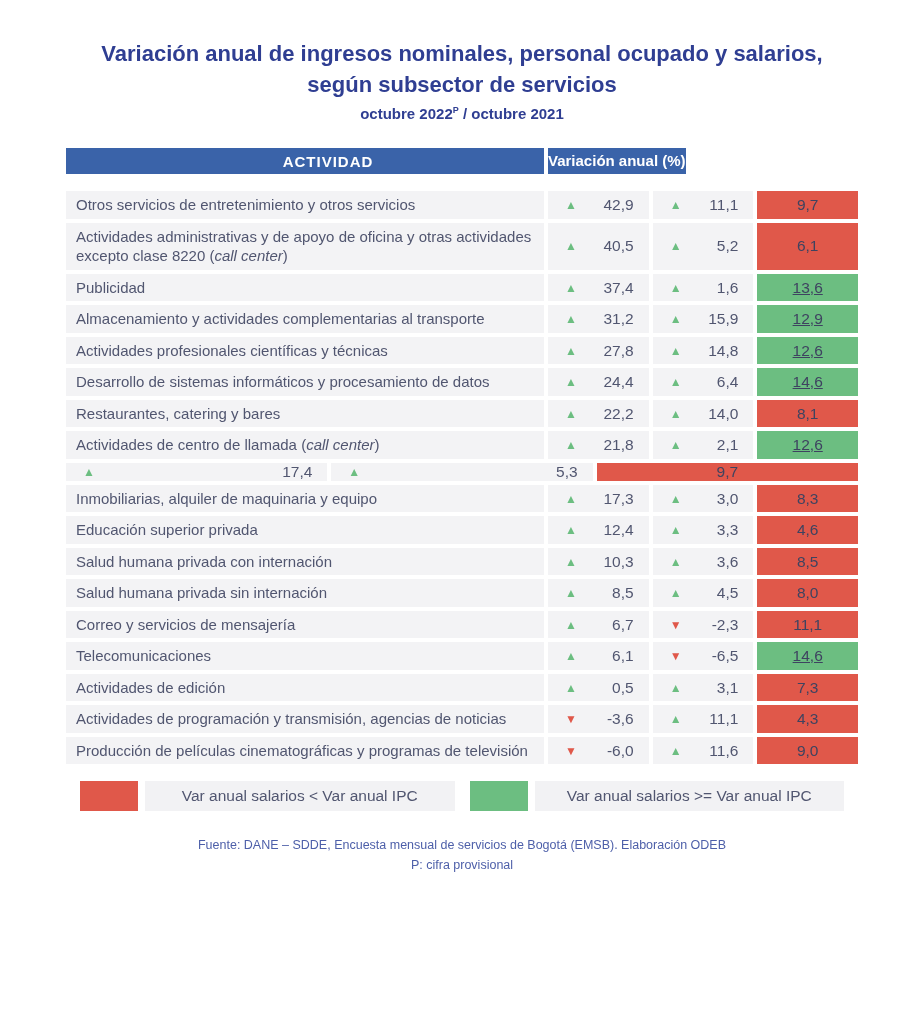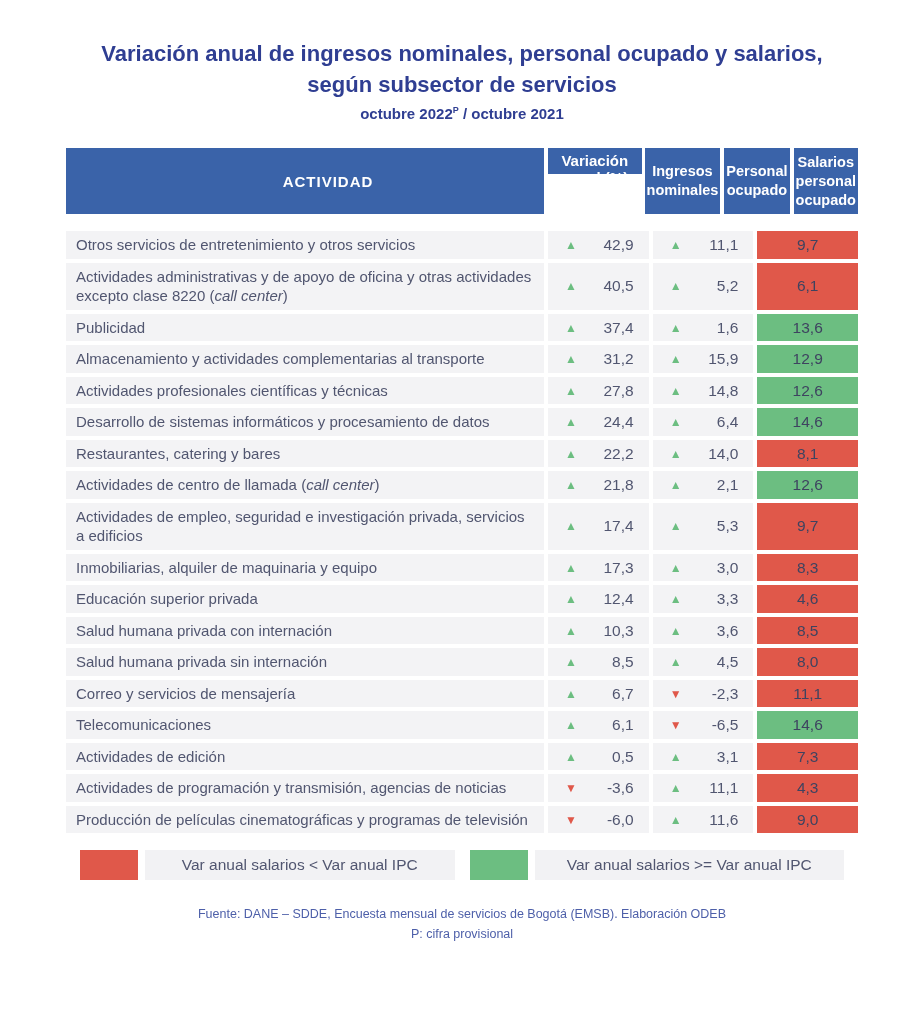--- a/index.html
+++ b/index.html
@@ -28,21 +28,21 @@
   .activity{flex:0 0 478px;color:var(--text);font-size:15px;line-height:1.3;
     display:flex;align-items:center;padding:4px 8px 4px 10px;min-height:27px;}
   .act-italic{font-style:italic;white-space:pre;}
   .val{flex:1;display:flex;align-items:center;color:var(--text);font-size:15.5px;}
   .arrow{font-size:12px;margin-left:17px;}
   .arrow.up{color:var(--green);}
   .arrow.down{color:var(--red);}
   .val .num{margin-left:auto;margin-right:15px;}
   .sal{flex:1;display:flex;align-items:center;justify-content:center;font-size:15.5px;color:#3e4360;}
   .sal.below{background:var(--red);}
-  .sal.above{background:var(--green);}
+  .sal.above{background:var(--green);text-decoration:underline;}
   .legend{display:flex;gap:15px;margin:17px 14px 4px;height:30px;}
   .legend-item{flex:1;display:flex;gap:7px;}
   .swatch{flex:0 0 58px;height:30px;}
   .swatch.red{background:var(--red);}
   .swatch.green{background:var(--green);}
   .legend-label{flex:1;background:var(--pill);color:var(--text);font-size:15.5px;
     display:flex;align-items:center;justify-content:center;}
   .footer{margin-top:24px;text-align:center;color:var(--footer);font-size:12.5px;line-height:1.6;}
 </style>
 </head>
@@ -56,25 +56,20 @@
   </h1>
   <div class="subtitle">
     <span>octubre 2022</span><sup>P</sup><span> / octubre 2021</span>
   </div>
 
   <div class="table">
     <div class="thead">
       <div class="th-activity">ACTIVIDAD</div>
       <div class="th-right">
         <div class="th-group">Variación anual (%)</div>
-        <div class="th-cols">
-          <div class="th-col">Ingresos nominales</div>
-          <div class="th-col">Personal ocupado</div>
-          <div class="th-col">Salarios personal ocupado</div>
-        </div>
       </div>
     </div>
     <div class="tbody" id="tbody">
     <div class="trow">
       <div class="cell activity">
         <span><span class="act-main">Otros servicios de entretenimiento y otros servicios</span><span class="act-italic"></span><span class="act-after"></span></span>
       </div>
       <div class="cell val">
         <span class="arrow up">▲</span>
         <span class="num">42,9</span>
@@ -201,23 +196,20 @@
       <div class="cell val">
         <span class="arrow up">▲</span>
         <span class="num">2,1</span>
       </div>
       <div class="cell sal above">
         <span class="num">12,6</span>
       </div>
     </div>
 
     <div class="trow">
-      <div class="cell activity">
-        <span><span class="act-main">Actividades de empleo, seguridad e investigación privada, servicios a edificios</span><span class="act-italic"></span><span class="act-after"></span></span>
-      </div>
       <div class="cell val">
         <span class="arrow up">▲</span>
         <span class="num">17,4</span>
       </div>
       <div class="cell val">
         <span class="arrow up">▲</span>
         <span class="num">5,3</span>
       </div>
       <div class="cell sal below">
         <span class="num">9,7</span>

